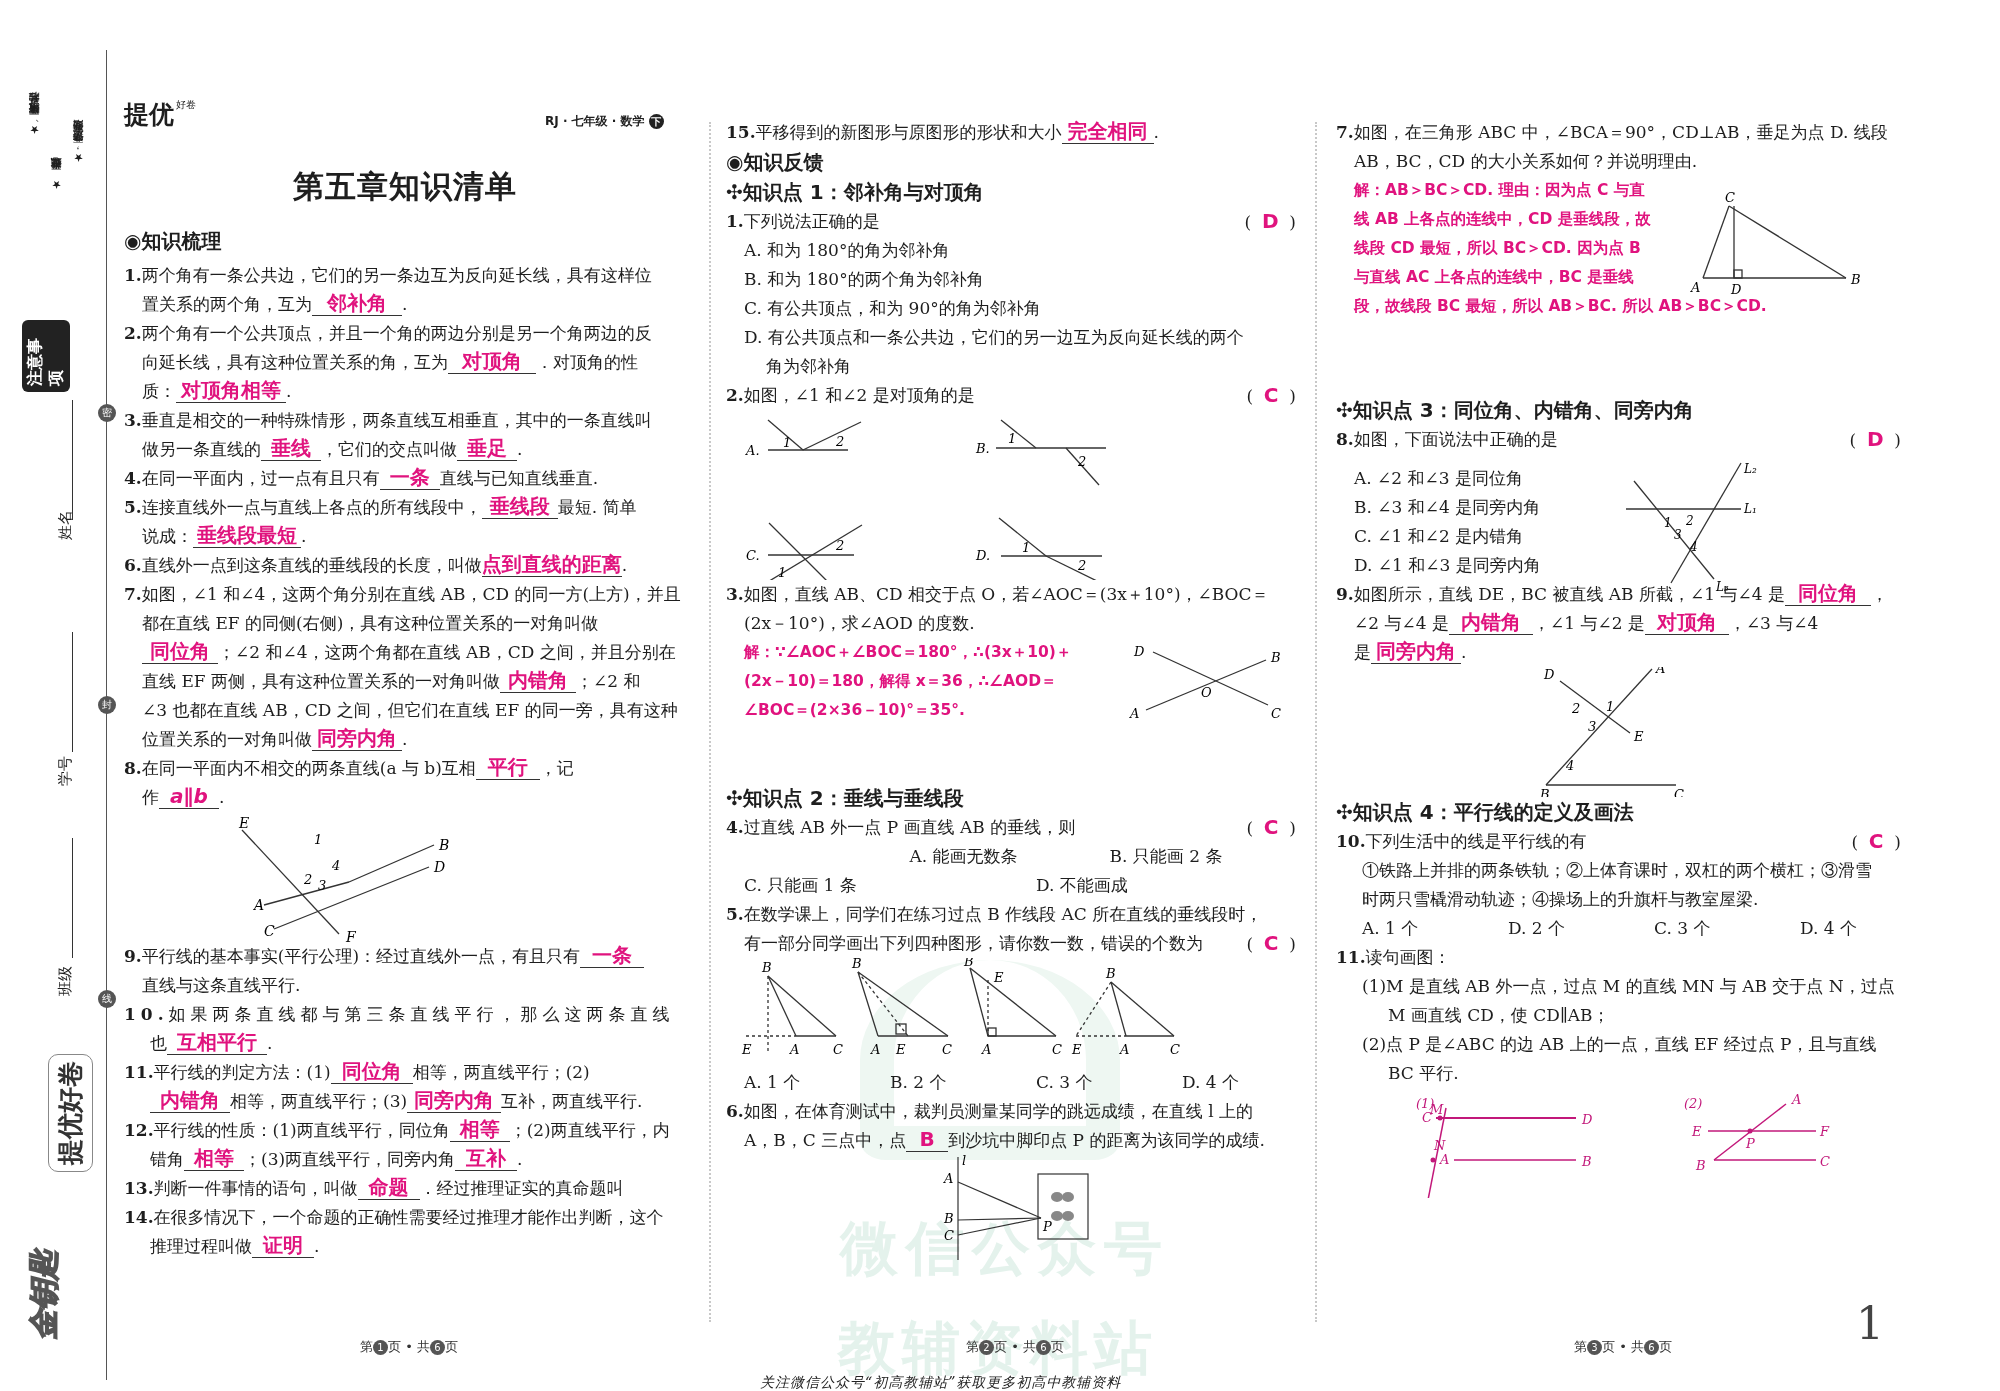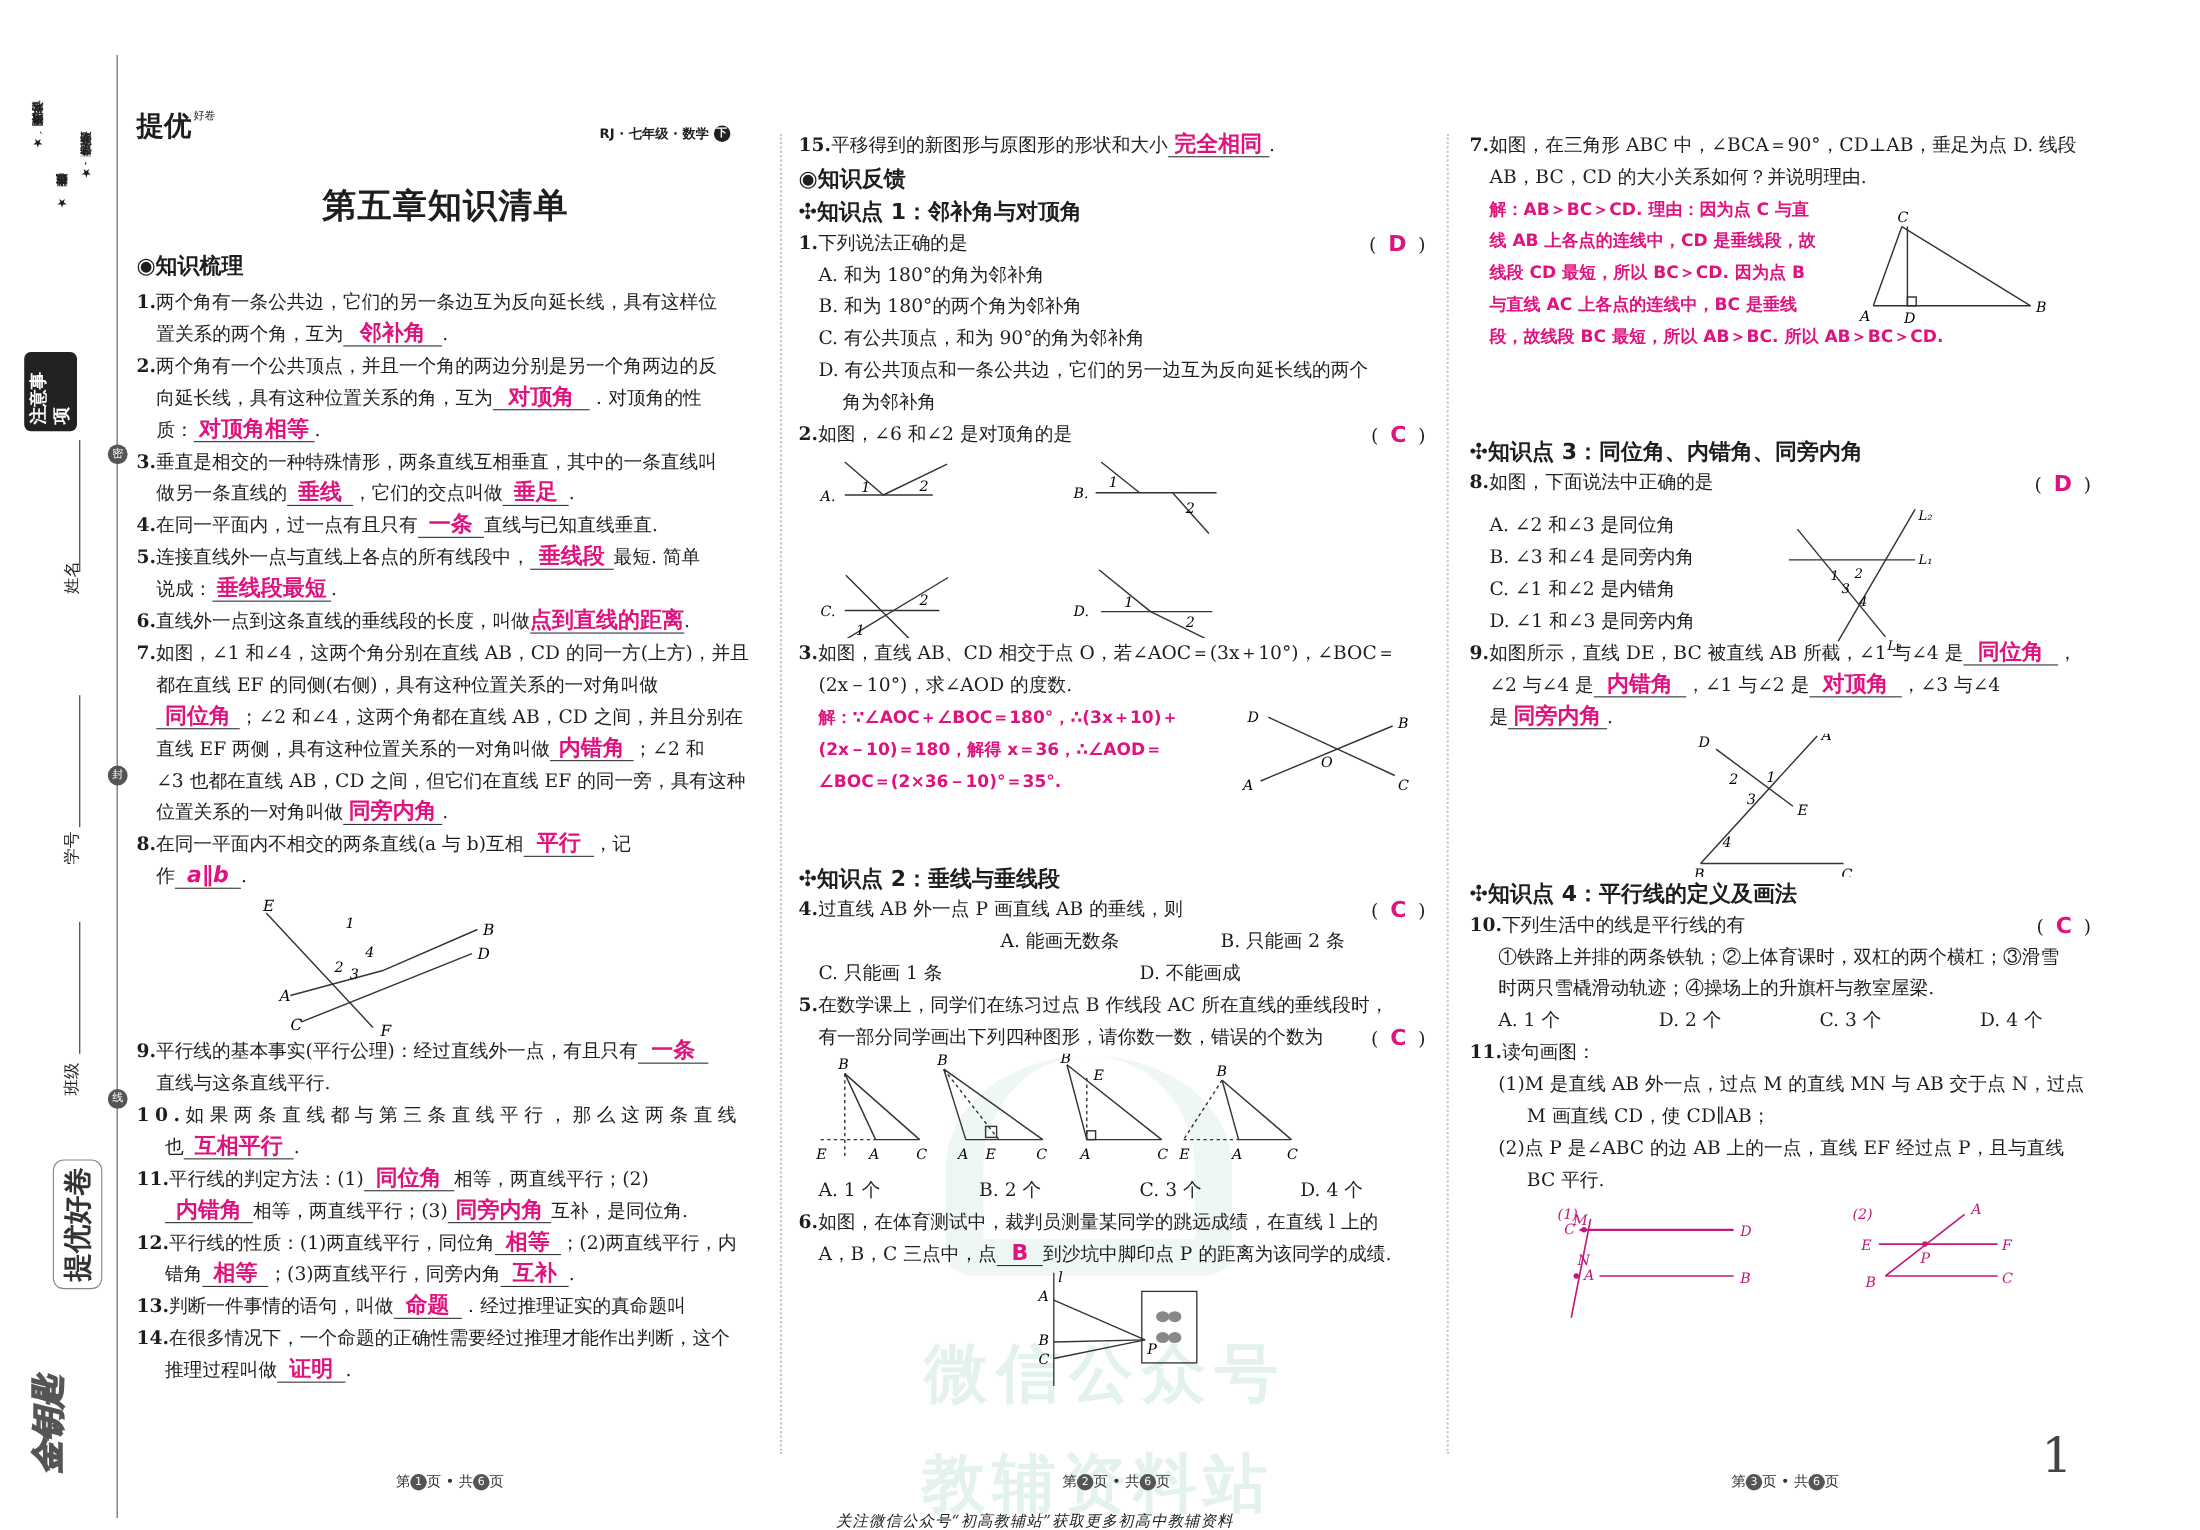--- a/index.html
+++ b/index.html
@@ -117,21 +117,21 @@
   <div>
     <div class="line"><span class="num">9.</span><span>平行线的基本事实(平行公理)：经过直线外一点，有且只有</span><span class="blank ans" style="width:64px;">一条</span></div>
     <div class="line" style="padding-left:18px;"><span>直线与这条直线平行.</span></div>
   </div>
   <div>
     <div class="line" style="letter-spacing:5px;"><span class="num">10.</span><span>如果两条直线都与第三条直线平行，那么这两条直线</span></div>
     <div class="line" style="padding-left:26px;"><span>也</span><span class="blank ans" style="width:100px;">互相平行</span>.</div>
   </div>
   <div>
     <div class="line"><span class="num">11.</span><span>平行线的判定方法：(1)</span><span class="blank ans" style="width:82px;">同位角</span><span>相等，两直线平行；(2)</span></div>
-    <div class="line" style="padding-left:26px;"><span class="blank ans" style="width:80px;">内错角</span><span>相等，两直线平行；(3)</span><span class="blank ans" style="width:94px;">同旁内角</span><span>互补，是同位角.</span></div>
+    <div class="line" style="padding-left:26px;"><span class="blank ans" style="width:80px;">内错角</span><span>相等，两直线平行；(3)</span><span class="blank ans" style="width:94px;">同旁内角</span><span>互补，两直线平行.</span></div>
   </div>
   <div>
     <div class="line"><span class="num">12.</span><span>平行线的性质：(1)两直线平行，同位角</span><span class="blank ans" style="width:60px;">相等</span><span>；(2)两直线平行，内</span></div>
     <div class="line" style="padding-left:26px;"><span>错角</span><span class="blank ans" style="width:60px;">相等</span><span>；(3)两直线平行，同旁内角</span><span class="blank ans" style="width:62px;">互补</span>.</div>
   </div>
   <div>
     <div class="line"><span class="num">13.</span><span>判断一件事情的语句，叫做</span><span class="blank ans" style="width:62px;">命题</span><span>．经过推理证实的真命题叫</span></div>
   </div>
   <div>
     <div class="line"><span class="num">14.</span><span>在很多情况下，一个命题的正确性需要经过推理才能作出判断，这个</span></div>
@@ -148,21 +148,21 @@
     <div class="line"><span class="num">1.</span><span>下列说法正确的是</span>
       <span class="choice-paren">(&nbsp;&nbsp;<span class="ans">D</span>&nbsp;&nbsp;)</span></div>
     <div class="line" style="padding-left:18px;">A. 和为 180°的角为邻补角</div>
     <div class="line" style="padding-left:18px;">B. 和为 180°的两个角为邻补角</div>
     <div class="line" style="padding-left:18px;">C. 有公共顶点，和为 90°的角为邻补角</div>
     <div class="line" style="padding-left:18px;">D. 有公共顶点和一条公共边，它们的另一边互为反向延长线的两个</div>
     <div class="line" style="padding-left:40px;">角为邻补角</div>
   </div>
 
   <div style="position:relative;">
-    <div class="line"><span class="num">2.</span><span>如图，∠6 和∠2 是对顶角的是</span>
+    <div class="line"><span class="num">2.</span><span>如图，∠1 和∠2 是对顶角的是</span>
       <span class="choice-paren">(&nbsp;&nbsp;<span class="ans">C</span>&nbsp;&nbsp;)</span></div>
     <svg width="570" height="170" style="display:block;">
       <g stroke="#333" stroke-width="1.3" fill="none">
         <line x1="42" y1="40" x2="122" y2="40"></line>
           <line x1="42" y1="10" x2="77" y2="40"></line>
           <line x1="77" y1="40" x2="135" y2="12"></line>
         <line x1="270" y1="38" x2="380" y2="38"></line>
           <line x1="275" y1="10" x2="310" y2="38"></line>
           <line x1="340" y1="38" x2="373" y2="75"></line>
         <line x1="42" y1="145" x2="128" y2="145"></line>

